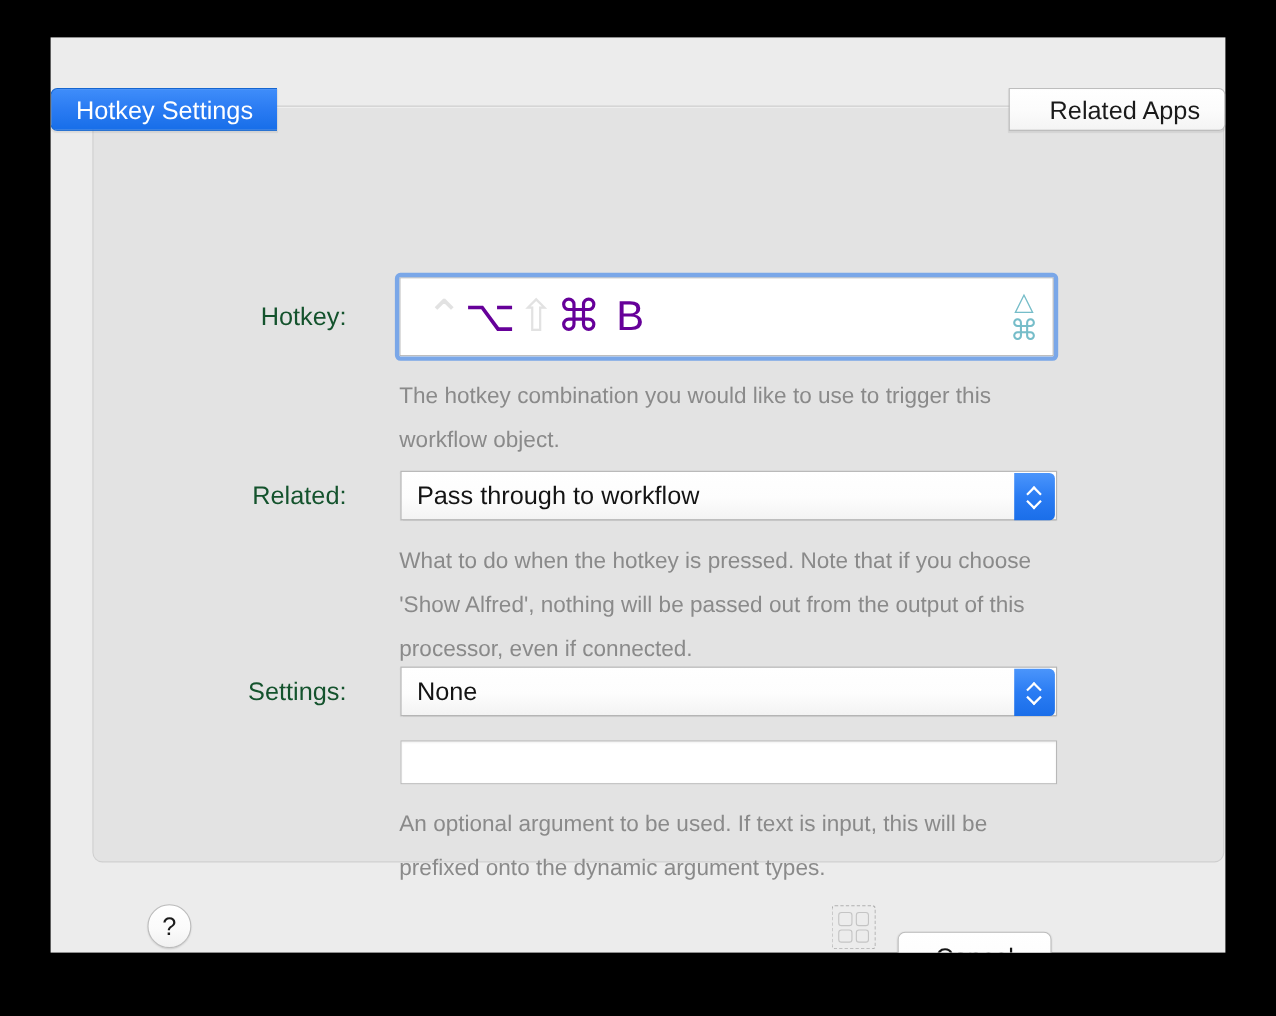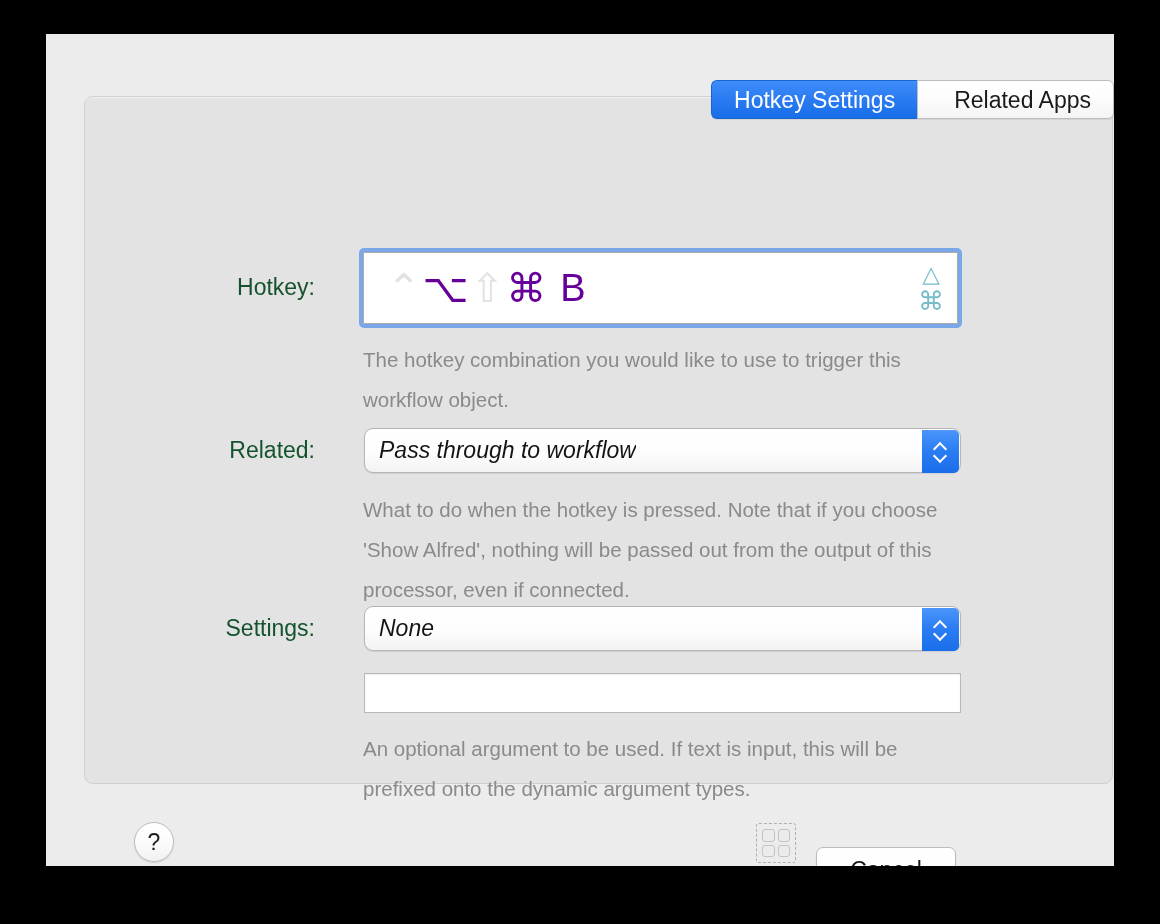--- a/index.html
+++ b/index.html
@@ -24,21 +24,21 @@
     overflow: hidden;
   }
 
   
   #tab-bar {
     position: absolute;
     left: 0;
     top: 46px;
     width: 1068px;
     display: flex;
-    justify-content: flex-end;
+    justify-content: space-between;
     z-index: 5;
   }
   .tab-segment {
     height: 39px;
     line-height: 38px;
     padding: 0 22px;
     font-size: 23px;
     color: #1a1a1a;
     background: linear-gradient(to bottom, #ffffff 0%, #fcfcfc 50%, #f4f4f4 100%);
     border: 1px solid #bdbdbd;
@@ -132,25 +132,24 @@
   #hotkey-indicator .cmd { font-size: 26px; margin-top: 2px; }
 
   #hotkey-help { left: 278px; top: 243px; width: 600px; }
 
   
   .popup-button {
     position: absolute;
     height: 45px;
     background: linear-gradient(to bottom, #ffffff 0%, #fdfdfd 55%, #f3f3f3 100%);
     border: 1px solid #b5b5b5;
-    border-radius: 9px;
+    border-radius: 0;
     box-shadow: 0 1px 1px rgba(0,0,0,0.09);
     display: flex;
     align-items: center;
-    font-style: italic;
   }
   .popup-value {
     font-size: 23px;
     color: #141414;
     padding-left: 14px;
     white-space: nowrap;
     overflow: hidden;
   }
   .popup-stepper {
     position: absolute;

